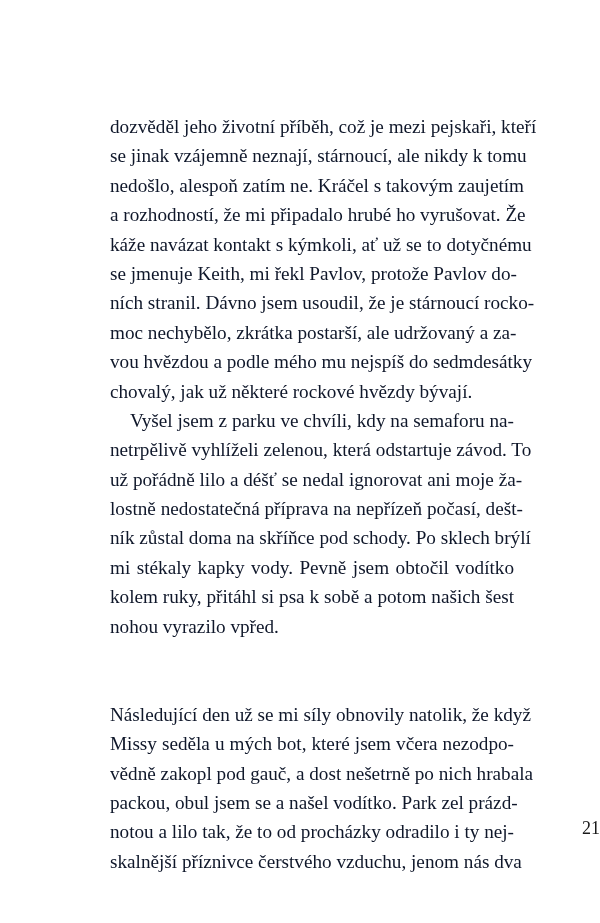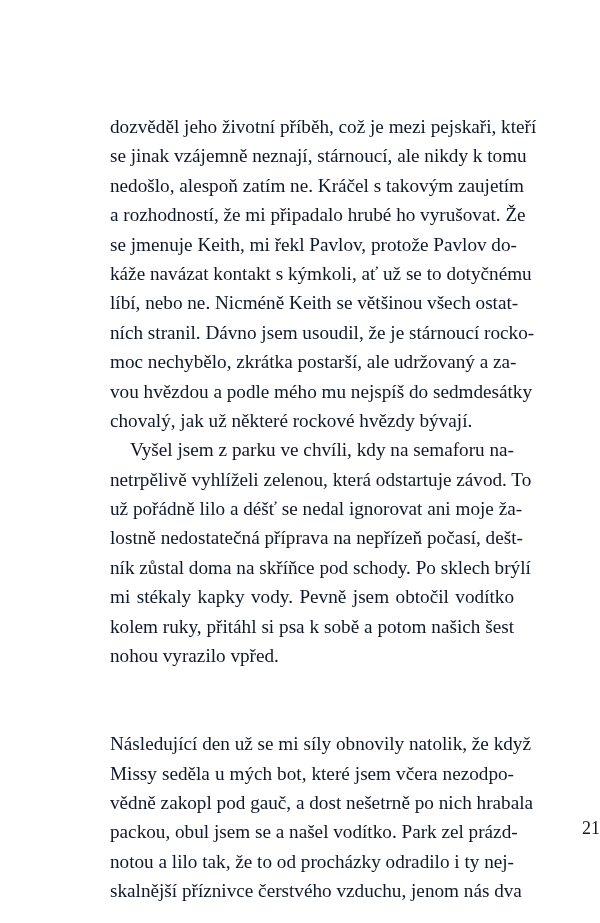--- a/index.html
+++ b/index.html
@@ -64,23 +64,22 @@
 <body>
 
 <div class="page">
   <div class="text-block">
 
     <div>
       <span class="line">dozvěděl jeho životní příběh, což je mezi pejskaři, kteří</span>
       <span class="line">se jinak vzájemně neznají, stárnoucí, ale nikdy k tomu</span>
       <span class="line">nedošlo, alespoň zatím ne. Kráčel s takovým zaujetím</span>
       <span class="line">a rozhodností, že mi připadalo hrubé ho vyrušovat. Že</span>
+      <span class="line">káže navázat kontakt s kýmkoli, ať už se to dotyčnému</span>
       <span class="line">se jmenuje Keith, mi řekl Pavlov, protože Pavlov do-</span>
-      <span class="line">káže navázat kontakt s kýmkoli, ať už se to dotyčnému</span>
-      <span class="line">líbí, nebo ne. Nicméně Keith se většinou všech ostat-</span>
       <span class="line">ních stranil. Dávno jsem usoudil, že je stárnoucí rocko-</span>
       <span class="line">moc nechybělo, zkrátka postarší, ale udržovaný a za-</span>
       <span class="line">vou hvězdou a podle mého mu nejspíš do sedmdesátky</span>
       <span class="line last">chovalý, jak už některé rockové hvězdy bývají.</span>
     </div>
 
     <div>
       <span class="line indent">Vyšel jsem z parku ve chvíli, kdy na semaforu na-</span>
       <span class="line">netrpělivě vyhlíželi zelenou, která odstartuje závod. To</span>
       <span class="line">už pořádně lilo a déšť se nedal ignorovat ani moje ža-</span>

